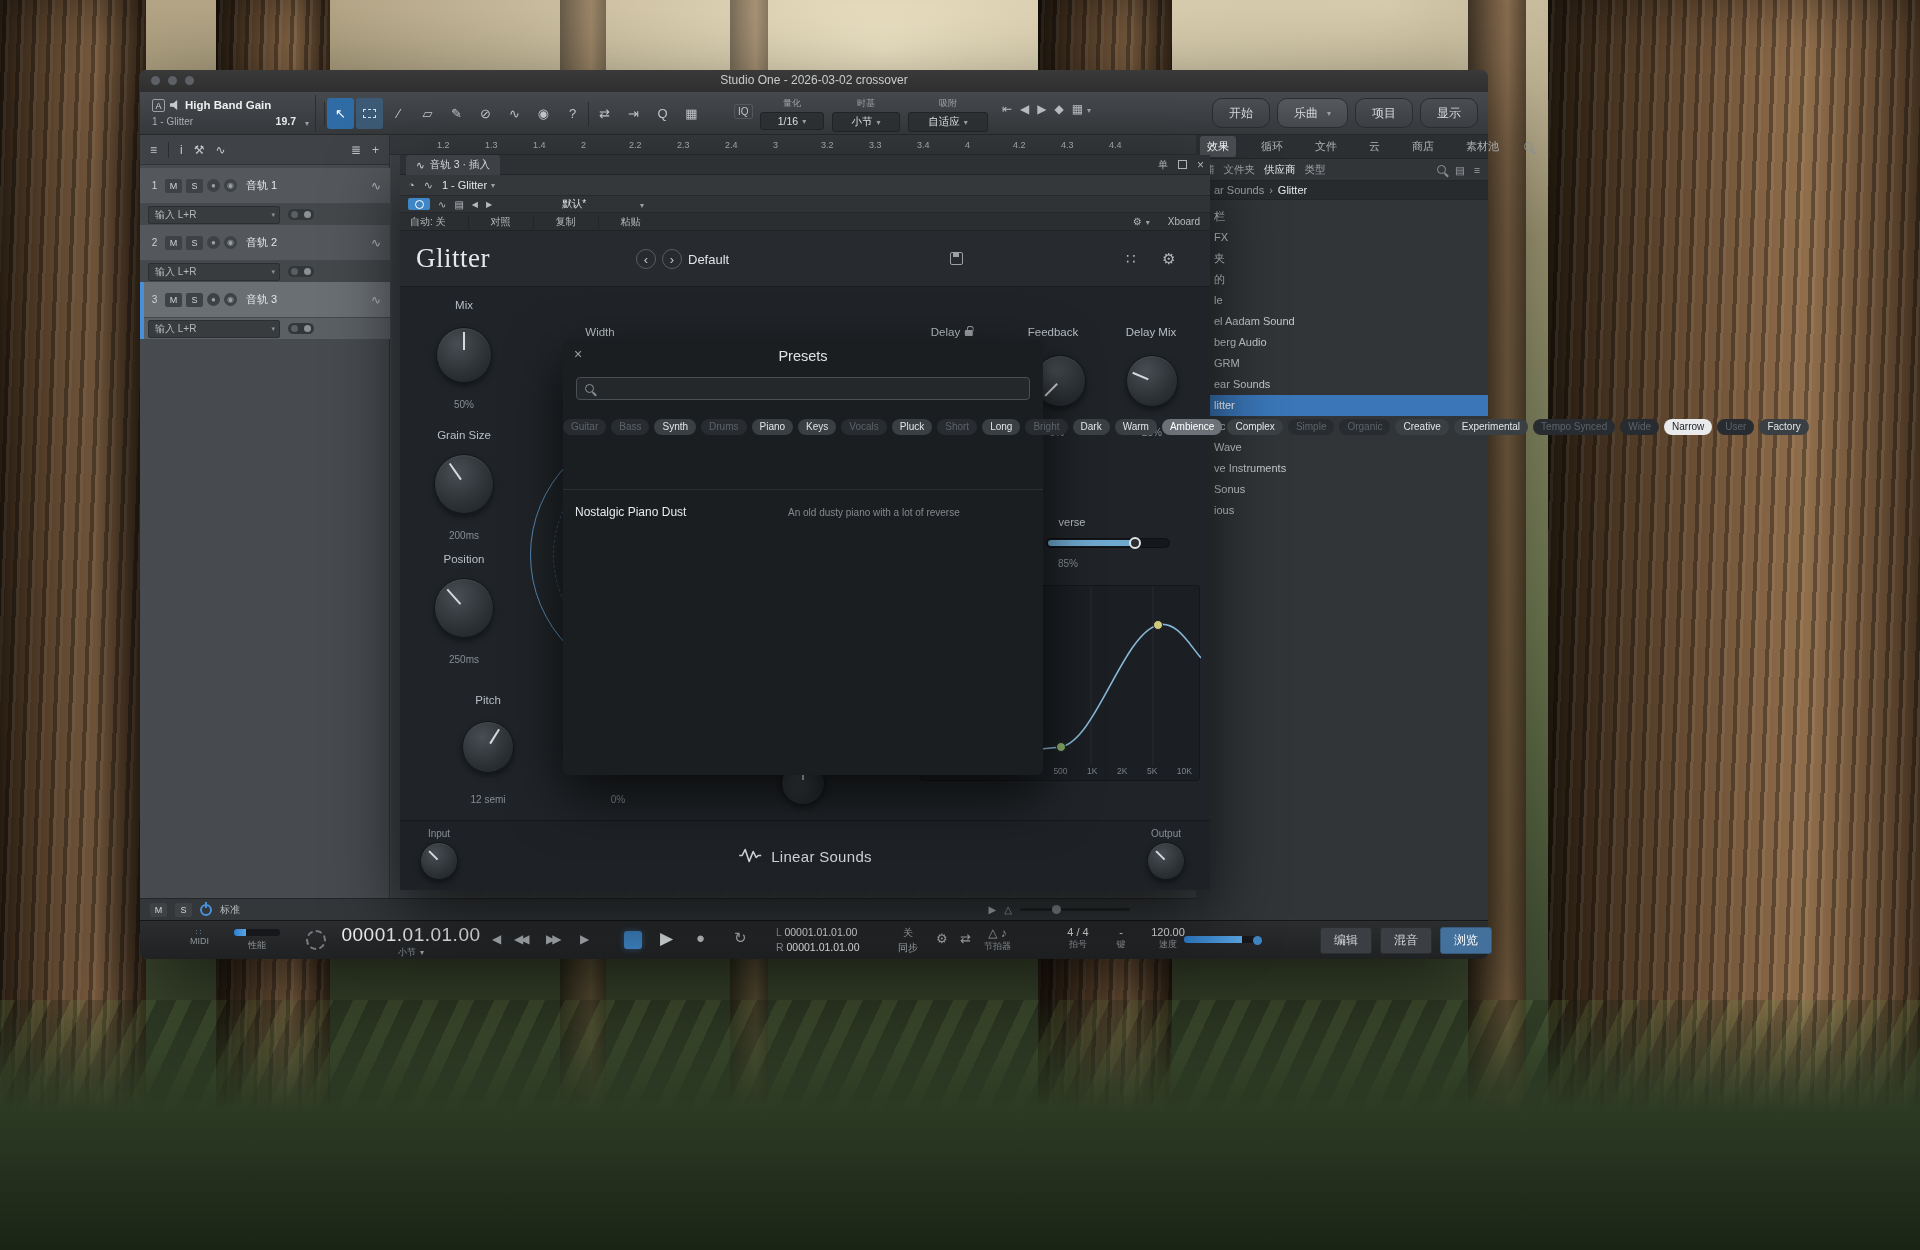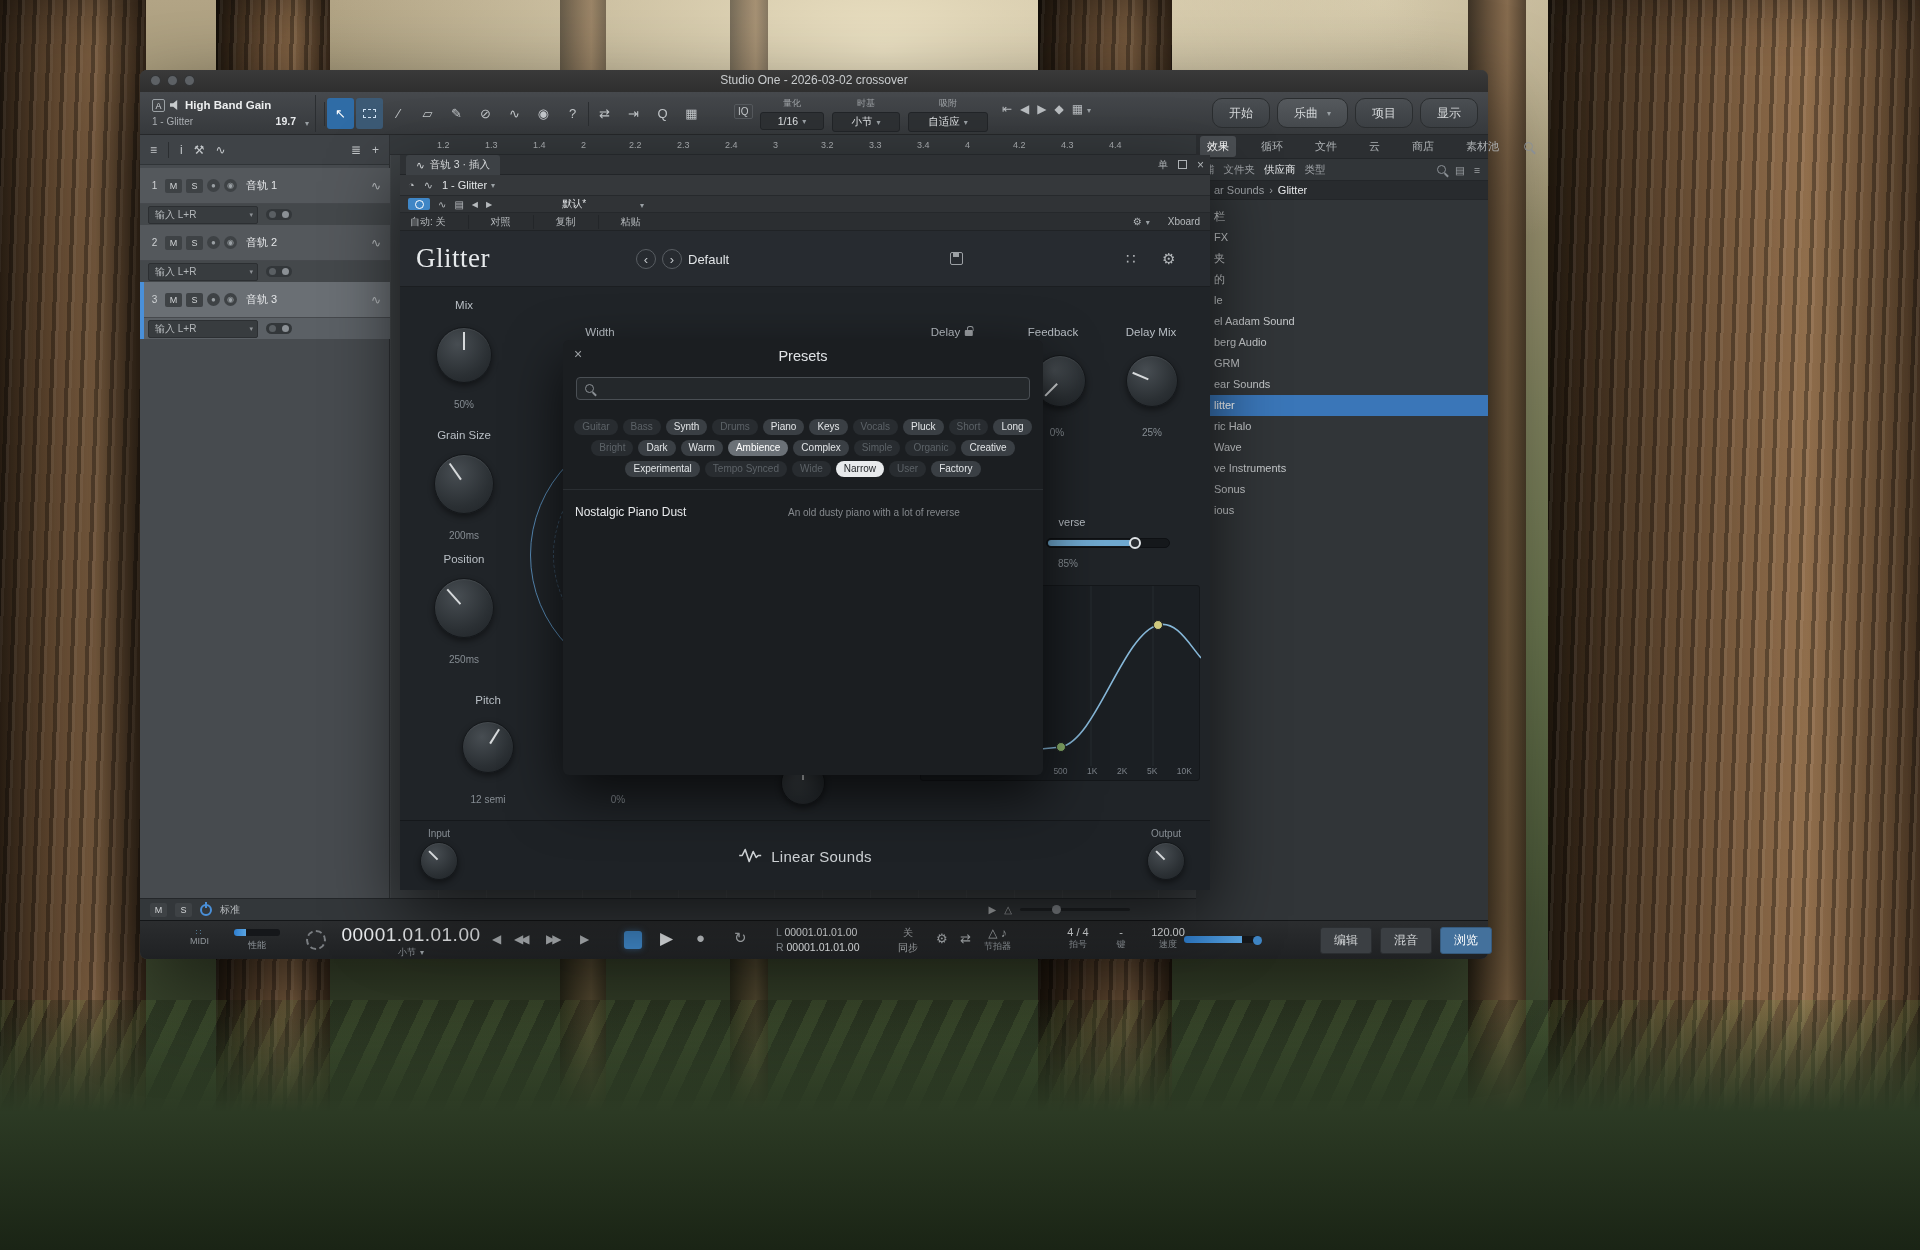--- a/index.html
+++ b/index.html
@@ -59,21 +59,21 @@
   .track-panel{position:absolute;left:0;top:65px;width:250px;bottom:61px;background:#474b4f;border-right:1px solid #2e3134}
   .tp-header{height:30px;display:flex;align-items:center;gap:11px;padding:0 10px;color:#c3c7ca;background:#3f4347;border-bottom:1px solid #303437;font-size:12px}
   .track{position:absolute;left:0;width:250px;height:57px}
   .trk-main{height:36px;background:#54585c;display:flex;align-items:center;gap:4px;padding:0 6px 0 8px;border-bottom:1px solid #46494d}
   .trk-num{width:13px;text-align:center;color:#cfd2d4;font-size:10px}
   .tbtn{width:17px;height:14px;border-radius:2px;background:#3e4245;color:#d2d5d7;font-size:9px;display:flex;align-items:center;justify-content:center}
   .tdot{width:13px;height:13px;border-radius:50%;background:#3e4245;color:#9aa0a4;font-size:8px;display:flex;align-items:center;justify-content:center}
   .trk-name{flex:1;color:#e4e6e8;font-size:11px;margin-left:5px}
   .trk-wave{color:#b9bdc0;font-size:12px;margin-right:3px}
   .trk-input{height:21px;background:#44484b;display:flex;align-items:center;padding:0 8px;gap:8px}
-  .input-select{width:110px;color:#b4b8bb;font-size:10px;background:#383c3f;border:1px solid #2c2f32;border-radius:2px;padding:1px 4px 1px 6px;position:relative;display:flex;align-items:center}
+  .input-select{width:132px;color:#b4b8bb;font-size:10px;background:#383c3f;border:1px solid #2c2f32;border-radius:2px;padding:1px 4px 1px 6px;position:relative;display:flex;align-items:center}
   .input-select::after{content:"▾";font-size:7px;color:#8f9397;margin-left:auto}
   .togglepill{width:26px;height:11px;background:#33373a;border-radius:6px;position:relative}
   .togglepill::before,.togglepill::after{content:"";position:absol;position:absolute;top:2px;width:7px;height:7px;border-radius:50%}
   .togglepill::before{left:3px;background:#5a5f63}
   .togglepill::after{right:3px;background:#8b9095}
   .track.selected .trk-main{background:#6a6f74}
   .track.selected .trk-input{background:#5b6065}
   .track.selected::before{content:"";position:absolute;left:0;top:0;bottom:0;width:4px;background:#4a90d9;z-index:2}
   
   .arrange{position:absolute;left:250px;top:65px;width:806px;bottom:61px;background:#3e4245}
@@ -147,21 +147,21 @@
   .lock::before{content:"";position:absolute;left:1.5px;top:-4px;width:5px;height:4px;border:1.5px solid #9da1a5;border-bottom:none;border-radius:3px 3px 0 0}
   .pw-guifooter{position:relative;height:70px;background:#1e2226;border-top:1px solid #15181b}
   .brand{position:absolute;left:50%;top:50%;transform:translate(-50%,-50%);display:flex;align-items:center;gap:9px;color:#cdd1d4;font-size:15px;letter-spacing:.3px}
   .flab{position:absolute;transform:translateX(-50%);font-size:10px;color:#868d93}
   
   .presets-dialog{position:absolute;left:563px;top:340px;width:480px;height:435px;background:#1b1e21;border-radius:6px;box-shadow:0 20px 55px rgba(0,0,0,.7);z-index:10}
   .pd-close{position:absolute;left:11px;top:6px;font-size:14px;color:#9da1a5}
   .pd-title{text-align:center;padding-top:8px;font-size:14.5px;color:#dfe2e5}
   .pd-search{position:absolute;left:13px;top:37px;right:13px;height:23px;background:#24282b;border:1px solid #4a4f54;border-radius:4px;display:flex;align-items:center;gap:7px;padding:0 8px}
   .pd-search input{flex:1;background:none;border:none;outline:none;color:#dfe2e5;font-size:11px;font-family:"Liberation Sans",sans-serif}
-  .pd-tags{position:absolute;left:0;right:0;top:79px;display:flex;flex-direction:column;gap:5px;align-items:center}
+  .pd-tags{position:absolute;left:0;right:0;top:79px;display:flex;gap:5px;align-items:center}
   .tag-row{display:flex;gap:5px;justify-content:center}
   .pill{height:16px;padding:0 8px;border-radius:8px;font-size:10px;line-height:16px;background:#3a3f44;color:#e2e5e7;white-space:nowrap}
   .pill.dim{background:#282c30;color:#5c6267}
   .pill.sel{background:#6b7177;color:#fff}
   .pill.selw{background:#e8eaec;color:#1c1f22}
   .pd-sep{position:absolute;left:0;right:0;top:149px;height:1px;background:#2a2e32}
   .pd-list{position:absolute;left:0;right:0;top:156px}
   .pd-item{display:flex;align-items:baseline;padding:9px 12px 7px}
   .pd-name{width:213px;font-size:12px;color:#e8eaec}
   .pd-desc{font-size:10px;color:#85898d}

